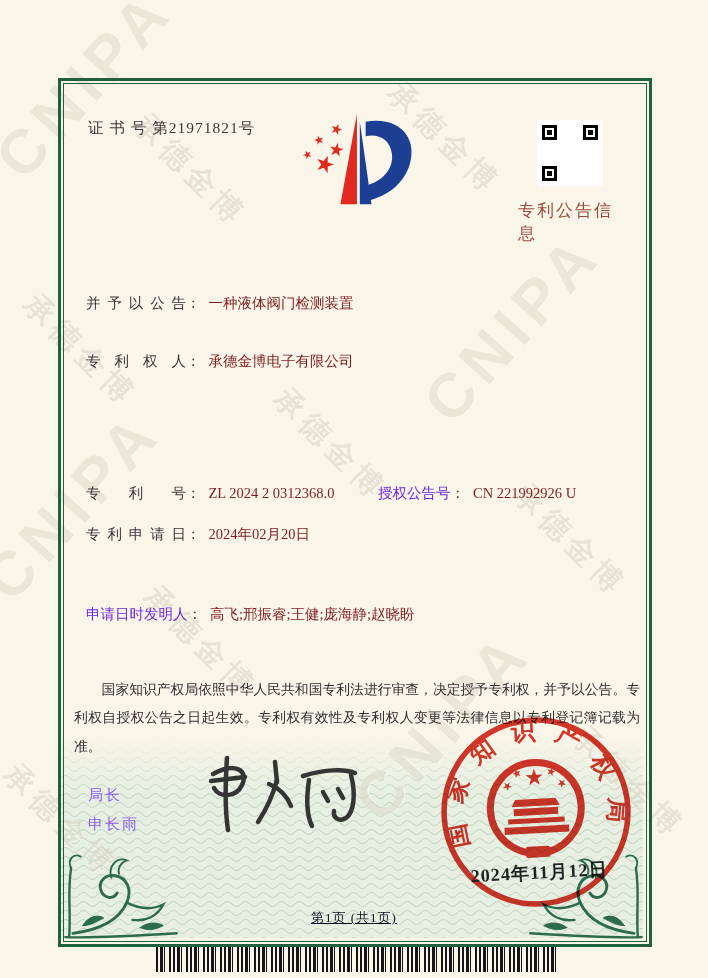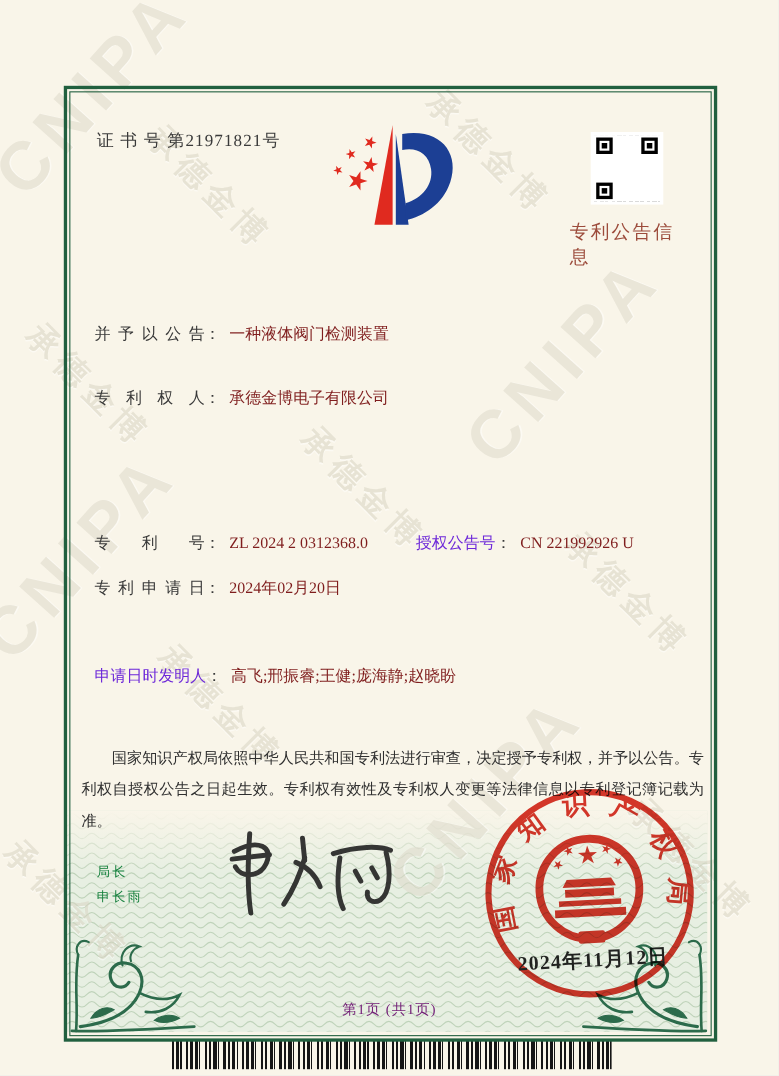--- a/index.html
+++ b/index.html
@@ -57,29 +57,29 @@
   .lb{display:inline-block;width:100px;text-align:justify;text-align-last:justify;
       text-justify:inter-character;vertical-align:top;color:#383838;}
   .lb7{display:inline-block;vertical-align:top;color:#6d28d9;}
   .colon{display:inline-block;color:#383838;}
   .val{color:#7f1d1d;margin-left:8px;}
   .rcell{position:absolute;left:292px;top:0;}
   
   .statement{position:absolute;left:74px;top:676px;width:566px;z-index:4;
              font-size:13.8px;line-height:2.05;color:#2f2f2f;
              text-align:justify;text-indent:2em;}
-  .director{position:absolute;left:88px;top:781px;z-index:4;font-size:12px;
-            line-height:1.95;letter-spacing:2px;color:#15803d;}
+  .director{position:absolute;left:88px;top:781px;z-index:4;font-size:15px;
+            line-height:1.95;letter-spacing:2px;color:#8b5cf6;}
   .signature{position:absolute;left:195px;top:748px;z-index:4;}
   
   .seal{position:absolute;left:437px;top:713px;z-index:5;
         mix-blend-mode:multiply;opacity:.93;transform:rotate(-3deg);}
   
   .footer{position:absolute;left:0;right:0;top:909px;z-index:4;text-align:center;
-          font-size:13px;color:#701a75;letter-spacing:1px;}
+          font-size:13px;color:#0f172a;letter-spacing:1px;text-decoration:underline;}
   .barcode{position:absolute;left:156px;top:946px;width:400px;height:26px;z-index:2;
      background:repeating-linear-gradient(90deg,
        #151515 0 2px,transparent 2px 4px,#151515 4px 7px,transparent 7px 8px,
        #151515 8px 9px,transparent 9px 13px,#151515 13px 15px,transparent 15px 17px);}
 </style>
 </head>
 <body>
 
 <div class="page">
 

